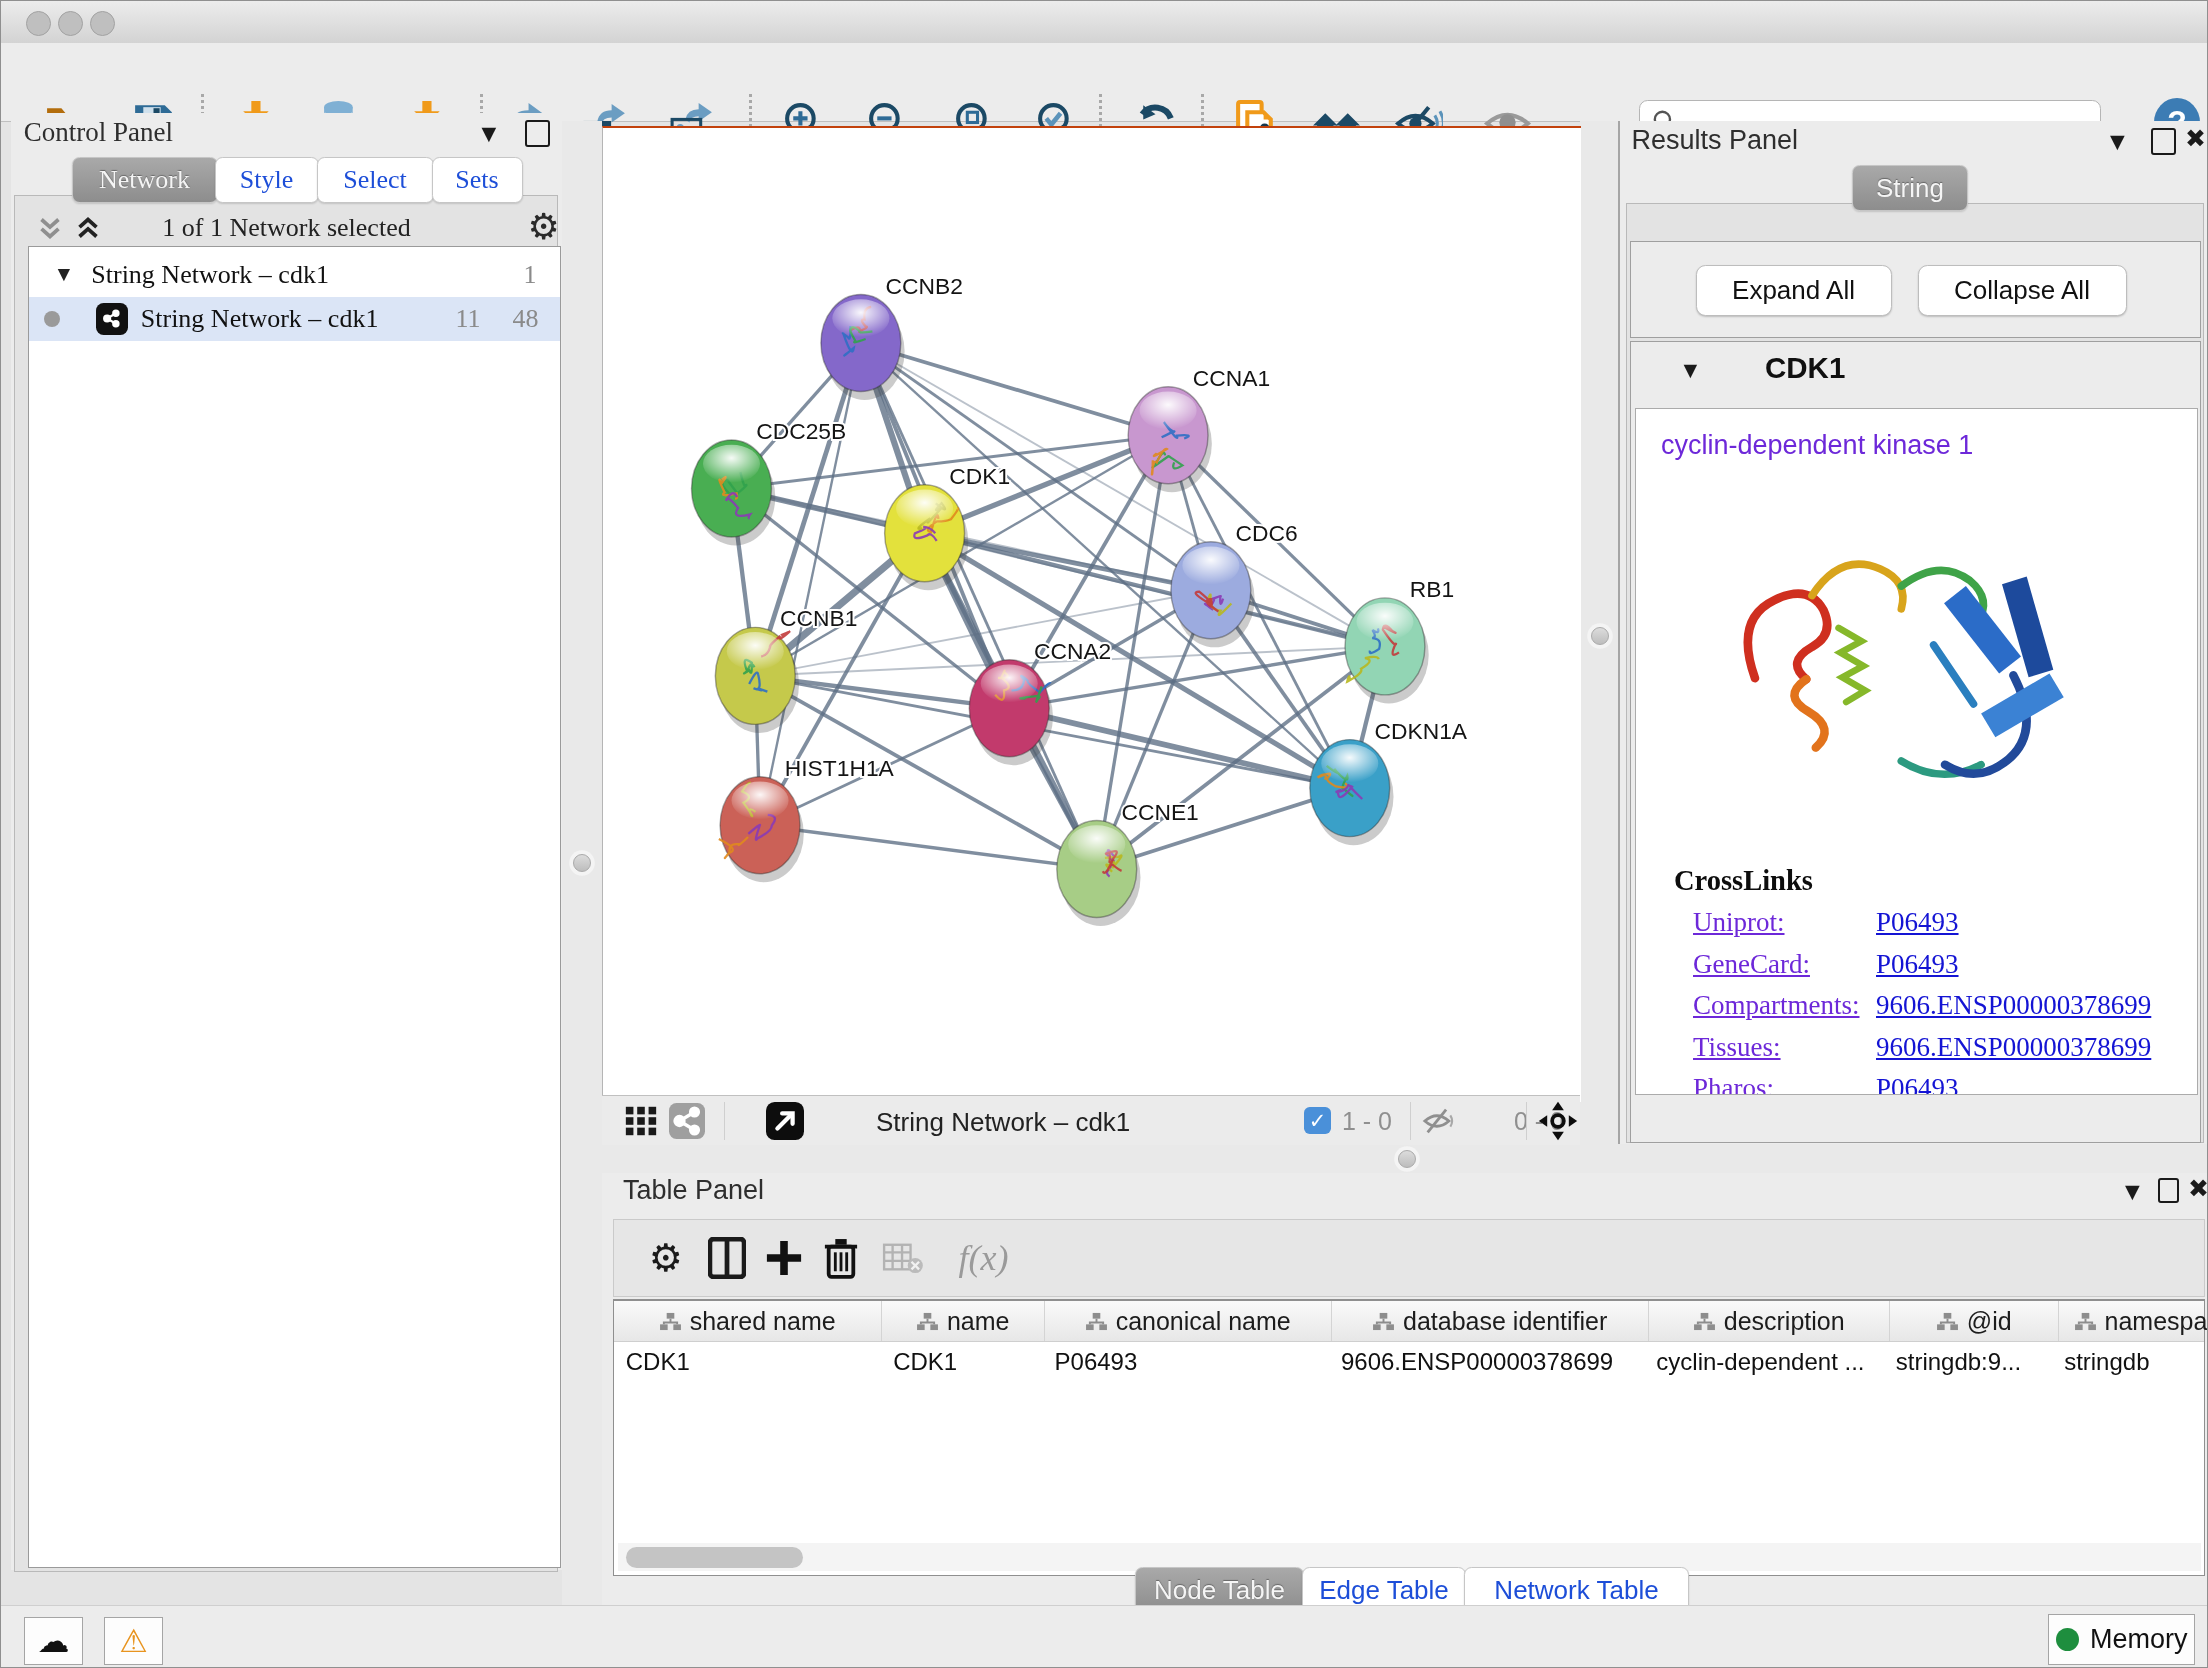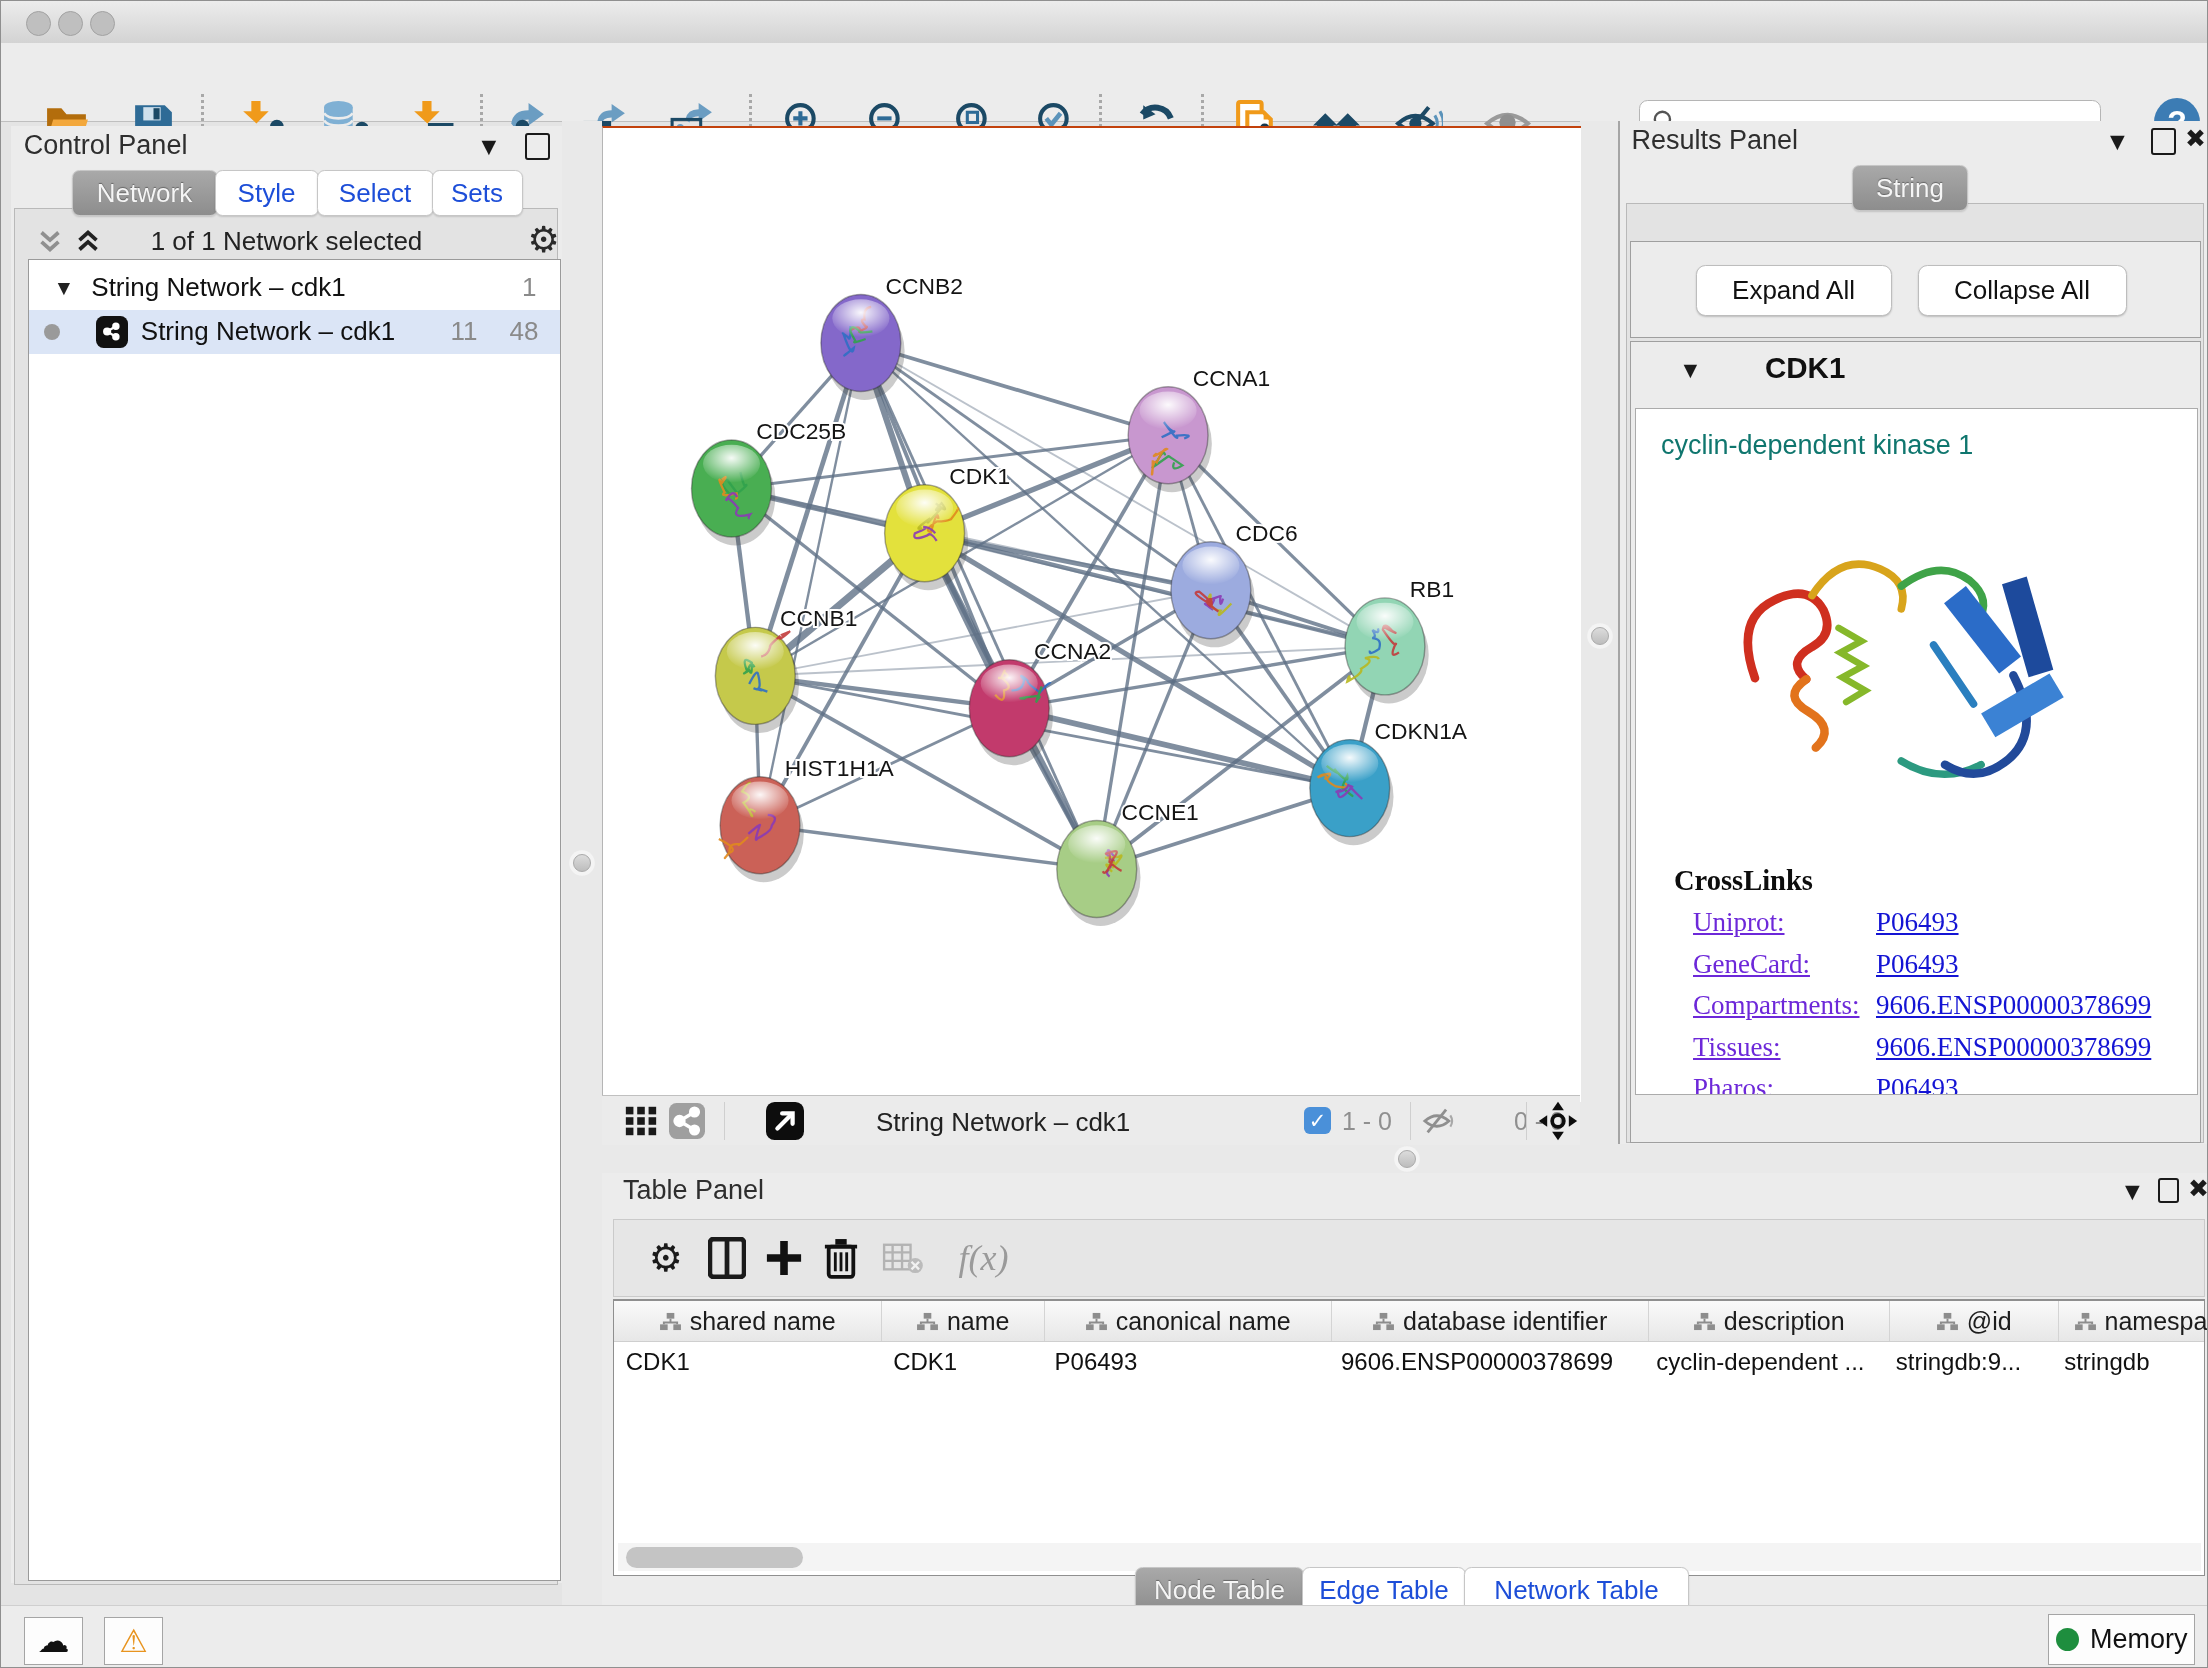--- a/index.html
+++ b/index.html
@@ -17,21 +17,21 @@
   .searchbox input{border:none;outline:none;flex:1;font-size:25px;background:transparent;margin-left:7.6px;font-family:inherit;}
   .helpbtn{position:absolute;left:2153px;top:55px;width:46px;height:49px;border-radius:50%;background:#3c7cb4;color:#fff;font-size:32px;font-weight:bold;display:flex;align-items:center;justify-content:center;}
   
   .panel-title{font-size:27px;color:#2e2e2e;}
   .pctl{font-size:25px;color:#1a1a1a;line-height:1;}
   .float-box{width:21px;height:23px;border:2.9px solid #1a1a1a;border-radius:2.9px;display:inline-block;}
   .tab{position:absolute;height:44px;background:#fff;border:1px solid #c6c6c6;border-radius:7.6px;display:flex;align-items:center;justify-content:center;font-size:26px;color:#1d4ed8;box-shadow:0 1px 1.9px rgba(0,0,0,.15);}
   .tab.active{background:linear-gradient(#a9a9a9,#8d8d8d);color:#f5f5f5;text-shadow:0 -1px 1px #666;}
   .innerbox{position:absolute;background:#e3e3e3;border:1.9px solid #b9b9b9;}
   
-  #control-panel{position:absolute;left:9.5px;top:125px;width:552px;height:1457px;background:#ececec;}
+  #control-panel{position:absolute;left:9.5px;top:112px;width:552px;height:1457px;background:#ececec;font-family:Liberation Serif, serif;}
   #cp-tree{position:absolute;left:17px;top:133px;width:531px;height:1320px;background:#fff;border:1.9px solid #9a9a9a;}
   .tree-row{position:relative;height:44px;display:flex;align-items:center;font-size:26px;color:#111;}
   .tree-row.selected{background:#dbe5f6;}
   .share-badge{width:32px;height:32px;background:#111;border-radius:7.6px;display:flex;align-items:center;justify-content:center;}
   .gray-dot{width:16px;height:16px;border-radius:50%;background:#9a9a9a;}
   .cnt{color:#8a8a8a;}
   
   .splitter{position:absolute;background:#e9e9e9;}
   .split-dot{position:absolute;width:16px;height:16px;border-radius:50%;background:linear-gradient(#dcdcdc,#bdbdbd);border:1px solid #ababab;box-shadow:0 0 0 3.8px #f4f4f4;}
   
@@ -533,21 +533,21 @@
     <div class="innerbox" style="left:5.7px;top:82px;width:576px;height:938px;"></div>
     <div class="tab active" style="left:232px;top:44px;width:114px;">String</div>
     <div style="position:absolute;left:9.5px;top:120px;width:569px;height:95px;background:#ececec;border:1.9px solid #9f9f9f;">
       <div class="rp-btn" style="left:65px;top:23px;width:194px;">Expand All</div>
       <div class="rp-btn" style="left:287px;top:23px;width:207px;">Collapse All</div>
     </div>
     <div style="position:absolute;left:9.5px;top:220px;width:569px;height:800px;background:#ececec;border:1.9px solid #9f9f9f;"></div>
     <div style="position:absolute;left:59px;top:236px;font-size:23px;color:#1a1a1a;">▼</div>
     <div style="position:absolute;left:145px;top:230px;font-size:29.5px;font-weight:bold;color:#101010;">CDK1</div>
     <div id="rp-white">
-      <div style="margin:21px 0 0 25px;font-size:27px;color:#0f766e;">cyclin-dependent kinase 1</div>
+      <div style="margin:21px 0 0 25px;font-size:27px;color:#6d28d9;">cyclin-dependent kinase 1</div>
       <div style="margin:13.3px 0 0 57px;">
         <svg width="447" height="380" viewBox="0 0 460 400">
           <g fill="none" stroke-linecap="round">
             <path d="M60 215 q-22-62 20-82 q36-18 52 10 q12 26-12 39 q-28 16-6 34" stroke="#cf2f1f" stroke-width="9"></path>
             <path d="M114 216 q-26 18 2 34 q30 18 8 38" stroke="#e2731c" stroke-width="9"></path>
             <path d="M120 128 q30-46 72-28 q30 13 22 42" stroke="#d8a41c" stroke-width="8"></path>
             <path d="M148 162 l24 14-22 12 24 14-22 12 24 14-20 12" stroke="#86b82a" stroke-width="7"></path>
             <path d="M214 118 q40-30 72-6 q24 20 8 44" stroke="#3fa348" stroke-width="8"></path>
             <path d="M214 302 q42 26 84 4" stroke="#2c9a80" stroke-width="8"></path>
             <path d="M248 180 l42 62" stroke="#2a7fbf" stroke-width="8"></path>

